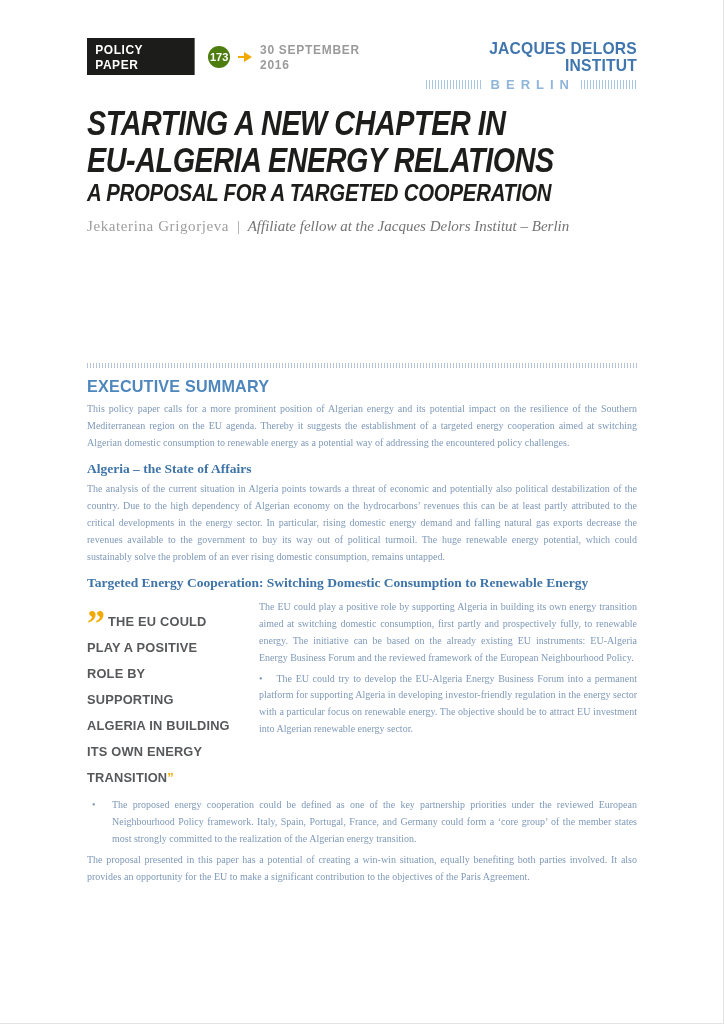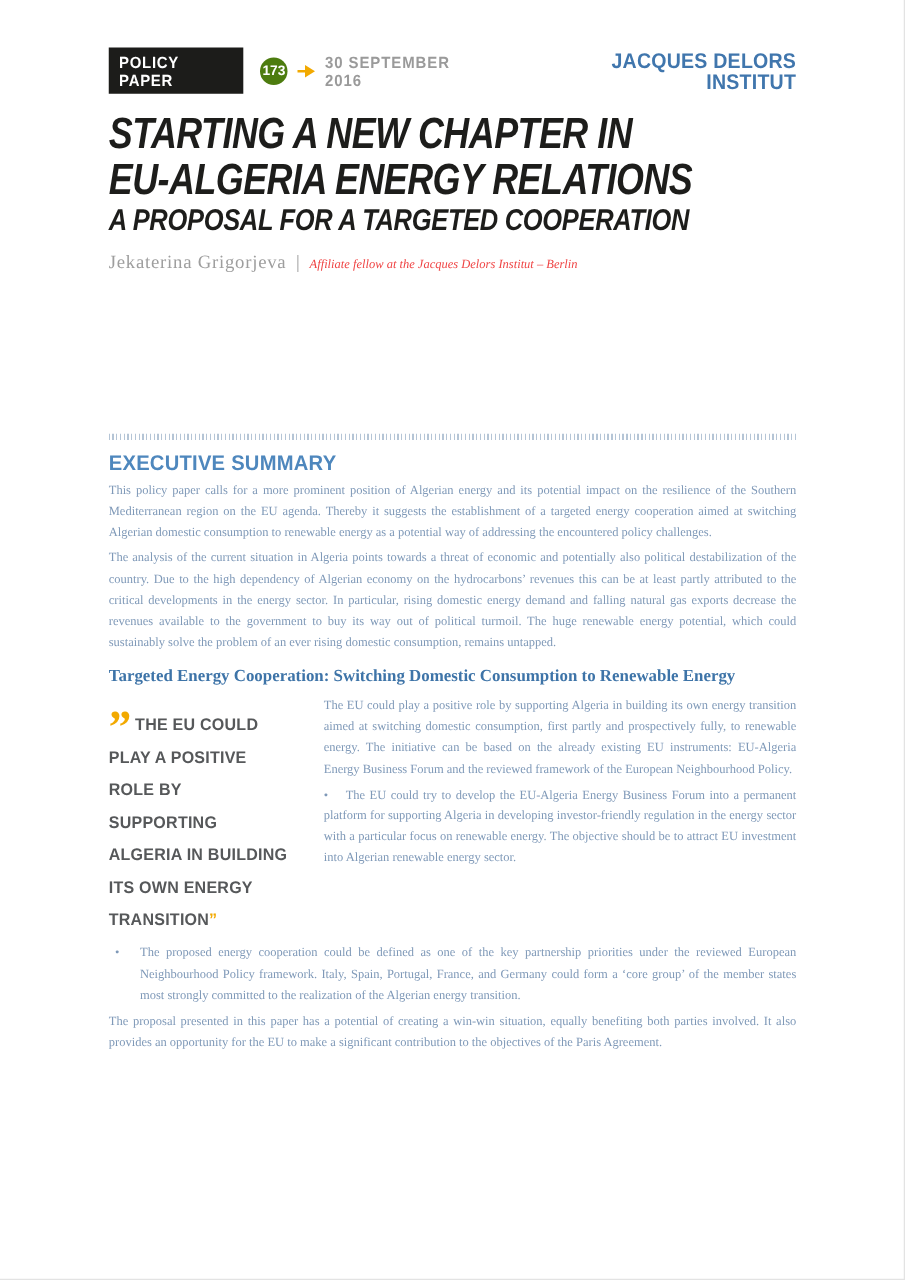--- a/index.html
+++ b/index.html
@@ -57,21 +57,21 @@
   }
   .subtitle{
     font-family:"Liberation Sans", sans-serif;font-weight:bold;font-size:24px;
     color:#1d1d1b;line-height:1.15;letter-spacing:-.3px;
     transform:scaleX(.85);transform-origin:left center;white-space:nowrap;
   }
   
   .byline{margin-top:12px;color:#9e9e9e;font-size:15px;}
   .byline .author{letter-spacing:.6px;}
   .byline .sep{margin:0 4px;color:#9e9e9e;}
-  .byline .affiliation{font-style:italic;font-size:10px;color:#ef4444;}
+  .byline .affiliation{font-style:italic;font-size:15px;color:#737373;}
   
   .divider{
     height:5px;width:100%;
     background:repeating-linear-gradient(to right,#b5c5d6 0,#b5c5d6 1px,transparent 1px,transparent 3px);
   }
   .divider.top{margin-top:128px;}
   
   .exec-heading{
     font-family:"Liberation Sans", sans-serif;font-weight:bold;font-size:17px;
     color:#4e87bd;margin:9px 0 0 0;letter-spacing:.2px;
@@ -114,20 +114,25 @@
       <span class="badge">POLICY PAPER</span>
       <span class="issue-circle">173</span>
       <span class="arrow">
           <span class="tail"></span>
           <span class="head"></span>
         </span>
       <span class="date">30 SEPTEMBER 2016</span>
     </div>
     <div class="logo">
       <div class="logo-line1">JACQUES DELORS INSTITUT</div>
+      <div class="logo-line2">
+        <span class="hatch"></span>
+        <span class="logo-city">BERLIN</span>
+        <span class="hatch"></span>
+      </div>
     </div>
   </div>
 
   <div class="title">
     <div class="title-line">STARTING A NEW CHAPTER IN</div>
     <div class="title-line">EU-ALGERIA ENERGY RELATIONS</div>
     <div class="subtitle">A PROPOSAL FOR A TARGETED COOPERATION</div>
   </div>
 
   <div class="byline">
@@ -135,20 +140,21 @@
     <span class="sep">|</span>
     <span class="affiliation">Affiliate fellow at the Jacques Delors Institut – Berlin</span>
   </div>
 
   <div class="divider top"></div>
 
   <h2 class="exec-heading">EXECUTIVE SUMMARY</h2>
 
   <p class="body-para">This policy paper calls for a more prominent position of Algerian energy and its potential impact on the resilience of the Southern Mediterranean region on the EU agenda. Thereby it suggests the establishment of a targeted energy cooperation aimed at switching Algerian domestic consumption to renewable energy as a potential way of addressing the encountered policy challenges.</p>
 
+  <h3 class="subhead">Algeria – the State of Affairs</h3>
 
   <p class="body-para">The analysis of the current situation in Algeria points towards a threat of economic and potentially also political destabilization of the country. Due to the high dependency of Algerian economy on the hydrocarbons’ revenues this can be at least partly attributed to the critical developments in the energy sector. In particular, rising domestic energy demand and falling natural gas exports decrease the revenues available to the government to buy its way out of political turmoil. The huge renewable energy potential, which could sustainably solve the problem of an ever rising domestic consumption, remains untapped.</p>
 
 
   <h3 class="subhead">Targeted Energy Cooperation: Switching Domestic Consumption to Renewable Energy</h3>
 
   <div class="quote-region">
     <div class="pull-quote">
       <span class="q-open">”</span><span class="q-text">THE EU COULD PLAY A POSITIVE ROLE BY SUPPORTING ALGERIA IN BUILDING ITS OWN ENERGY TRANSITION</span><span class="q-close">”</span>
     </div>

